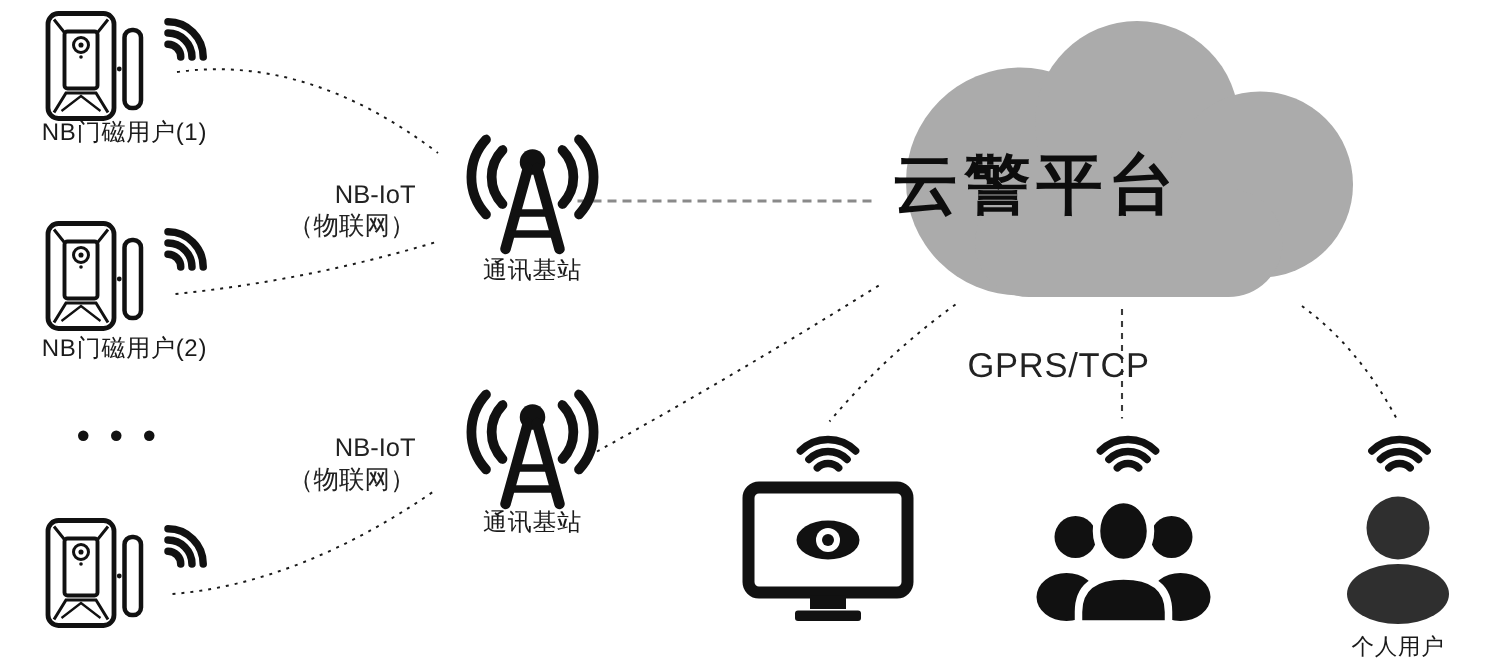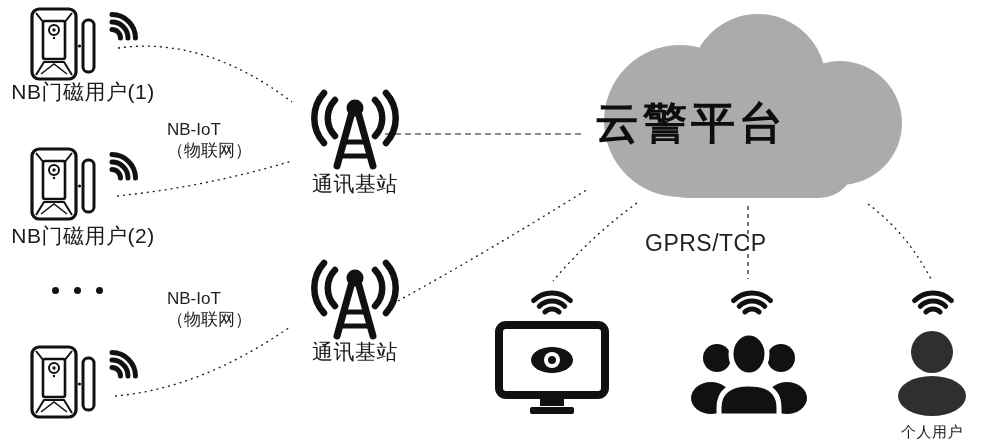--- a/index.html
+++ b/index.html
@@ -5,24 +5,24 @@
   html,body{margin:0;padding:0;background:#fff;}
   .canvas{position:relative;width:1000px;height:442px;background:#fff;overflow:hidden;
           font-family:"Liberation Sans","DejaVu Sans",sans-serif;color:#1a1a1a;}
   .abs{position:absolute;}
   svg{overflow:visible;display:block;}
   .lines{position:absolute;left:0;top:0;pointer-events:none;}
   .lines path{fill:none;}
   .dotted{stroke:#1a1a1a;stroke-width:1.3;stroke-dasharray:2 4;}
   .dashgray{stroke:#8a8a8a;stroke-width:2;stroke-dasharray:6 4;}
   .dashdark{stroke:#3a3a3a;stroke-width:1.4;stroke-dasharray:4 4;}
-  .lbl{position:absolute;text-align:center;font-size:21px;letter-spacing:.5px;color:#1a1a1a;line-height:1.2;}
+  .lbl{position:absolute;text-align:center;font-size:16px;letter-spacing:.5px;color:#1a1a1a;line-height:1.2;}
   .lbl-sm{font-size:15px;}
   .lbl-link{font-size:23px;color:#222;}
-  .nbiot{position:absolute;text-align:left;font-size:17px;line-height:21px;color:#222;}
+  .nbiot{position:absolute;text-align:right;font-size:17px;line-height:21px;color:#222;}
   .cloud-wrap{position:absolute;left:595px;top:8px;width:310px;height:190px;}
   .cloud-title{position:absolute;left:0;top:86px;width:100%;
                font-size:44px;font-weight:bold;letter-spacing:4px;color:#0d0d0d;}
   .dots{position:absolute;left:52px;top:287px;display:flex;gap:15px;}
   .dots i{width:7px;height:7px;border-radius:50%;background:#111;display:block;}
 </style>
 </head>
 <body>
 
 <div class="canvas">

